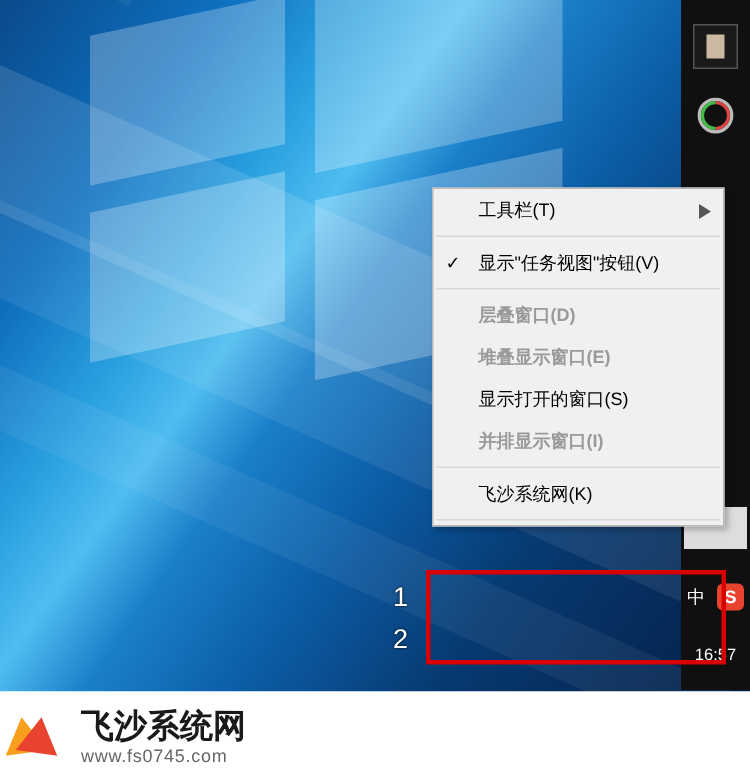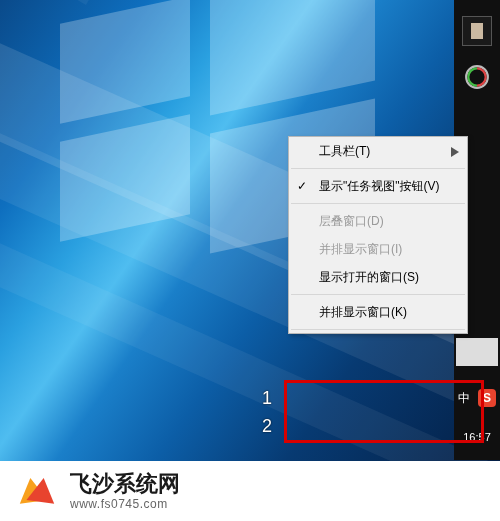--- a/index.html
+++ b/index.html
@@ -68,35 +68,35 @@
       display:flex; align-items:center; justify-content:center; color:#fff; font-weight:bold; font-size:12px;
     }
     .notify-tile {
       position:absolute; right:2px; bottom:94px;
       width:42px; height:28px; background:#ddd;
     }
 
     
     .context-menu {
       position: absolute;
-      left: 288px; top: 136px;
-      width: 180px;
+      left: 288px; top: 125px;
+      width: 195px;
       background: #f0f0f0;
       border: 1px solid #b8b8b8;
       box-shadow: 2px 2px 4px rgba(0,0,0,0.25);
       font-size: 12px;
       color: #000;
     }
     .context-menu .item {
       height: 28px;
       padding-left: 30px; padding-right: 18px;
       display: flex; align-items: center;
       position: relative;
     }
-    .context-menu .item.disabled { color: #9a9a9a; }
+    .context-menu .item.disabled { color: #9a9a9a; font-weight: bold; }
     .context-menu .sep { height:1px; margin:3px 2px; background:#d6d6d6; }
     .context-menu .check {
       position:absolute; left:8px; top:7px; font-size:12px; color:#000;
     }
     .context-menu .arrow {
       position:absolute; right:8px; top:9px;
     }
     .context-menu .arrow svg { width:8px; height:10px; fill:#555; }
 
     
@@ -110,21 +110,21 @@
     
     .annot {
       position:absolute; color:#fff; font-size:18px; font-weight:500;
       text-shadow: 0 0 2px #000;
     }
 
     
     .footer {
       position:absolute; left:0; right:0; bottom:0; height:60px;
       background:#fff;
-      display:flex; align-items:center; padding-left:22px;
+      display:flex; align-items:center; padding-left:6px;
     }
     .footer-icon {
       width:38px; height:38px; position:relative; margin-right:10px;
     }
     .footer-icon::before, .footer-icon::after {
       content:""; position:absolute; width:0; height:0;
       border-left:14px solid transparent; border-right:14px solid transparent;
     }
     .footer-icon::before { border-bottom:24px solid #f8a01d; left:-4px; top:6px; transform:rotate(-8deg);}
     .footer-icon::after  { border-bottom:24px solid #e8432e; left:6px;  top:6px; transform:rotate(8deg);}
@@ -179,28 +179,31 @@
   <div class="sep"></div>
   <div class="item">
     <span class="check">✓</span>
     <span>显示"任务视图"按钮(V)</span>
   </div>
   <div class="sep"></div>
   <div class="item disabled">
     <span>层叠窗口(D)</span>
   </div>
   <div class="item disabled">
+    <span>堆叠显示窗口(E)</span>
+  </div>
+  <div class="item">
+    <span>显示打开的窗口(S)</span>
+  </div>
+  <div class="item disabled">
     <span>并排显示窗口(I)</span>
   </div>
-  <div class="item">
-    <span>显示打开的窗口(S)</span>
-  </div>
-  <div class="sep"></div>
-  <div class="item">
-    <span>并排显示窗口(K)</span>
+  <div class="sep"></div>
+  <div class="item">
+    <span>飞沙系统网(K)</span>
   </div>
   <div class="sep"></div>
 </div>
 
 <div class="highlight-box hl1"></div>
 <div class="annot" style="left:262px; top:388px;">1</div>
 <div class="annot" style="left:262px; top:416px;">2</div>
 
 <div class="footer">
   <div class="footer-icon"></div>

